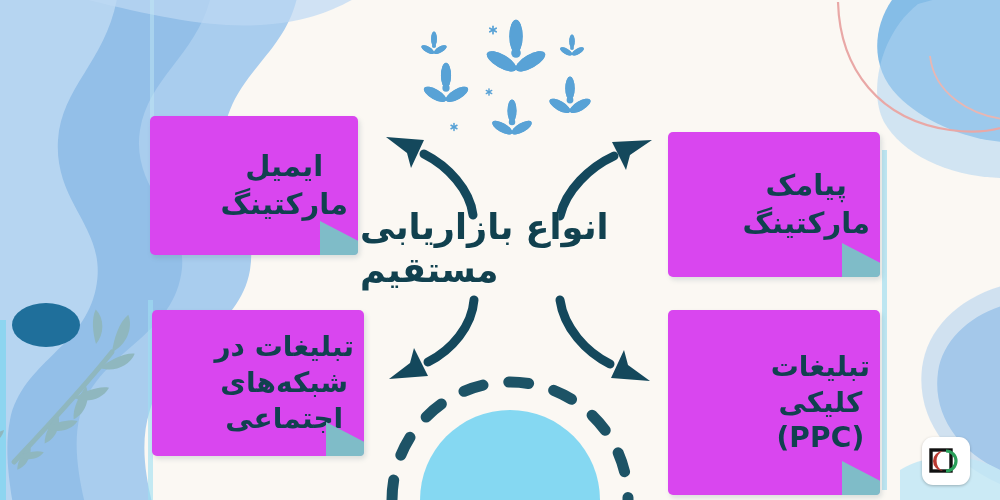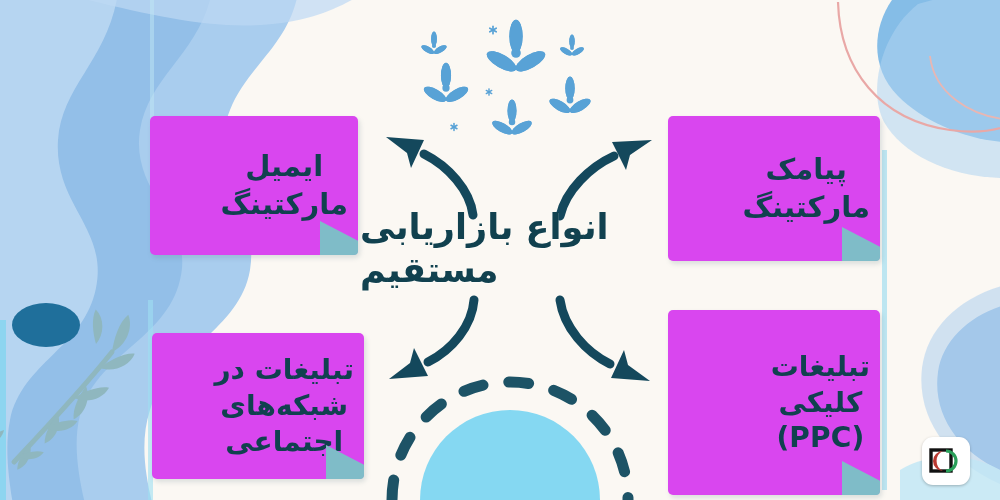--- a/index.html
+++ b/index.html
@@ -64,22 +64,22 @@
     position: absolute;
     right: 0;
     bottom: 0;
     width: 38px;
     height: 34px;
     background: #7fbcc8;
     clip-path: polygon(0% 0%, 100% 58%, 100% 100%, 0% 100%);
     border-bottom-right-radius: 4px;
   }
   .note-tl { left: 150px; top: 116px;  width: 208px; height: 139px; }
-  .note-tr { left: 668px; top: 116px;  width: 212px; height: 145px; }
-  .note-bl { left: 152px; top: 310px;  width: 212px; height: 146px; margin-top: 23px; }
+  .note-tr { left: 668px; top: 132px;  width: 212px; height: 145px; }
+  .note-bl { left: 152px; top: 310px;  width: 212px; height: 146px; }
   .note-br { left: 668px; top: 310px;  width: 212px; height: 185px; }
 
   .note-tl .note-text,
   .note-tr .note-text { font-size: 29px; }
   .note-bl .note-text,
   .note-br .note-text { font-size: 28px; }
 
   
   #center-title {
     position: absolute;

